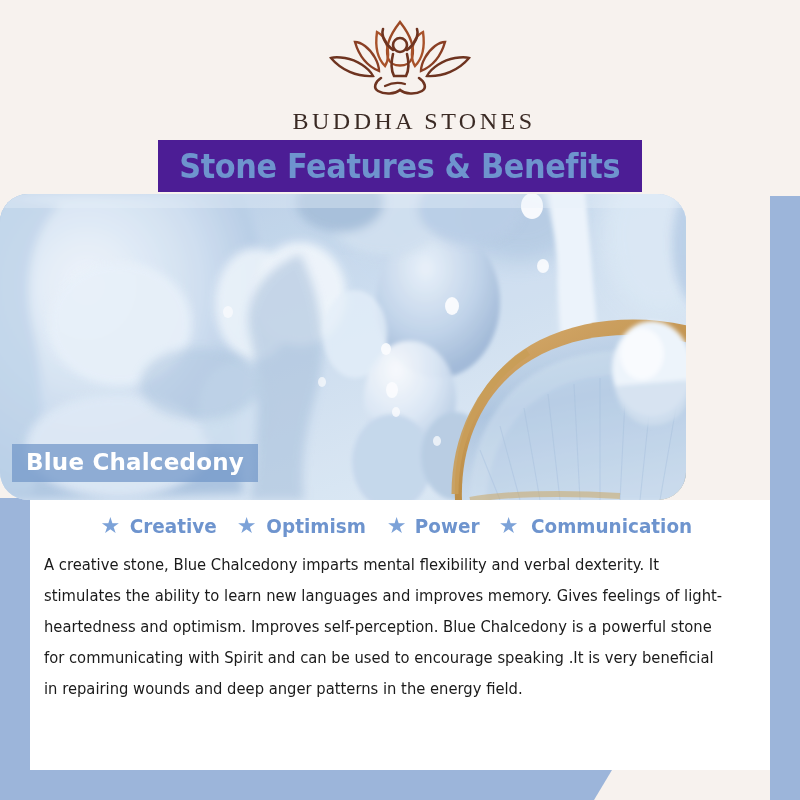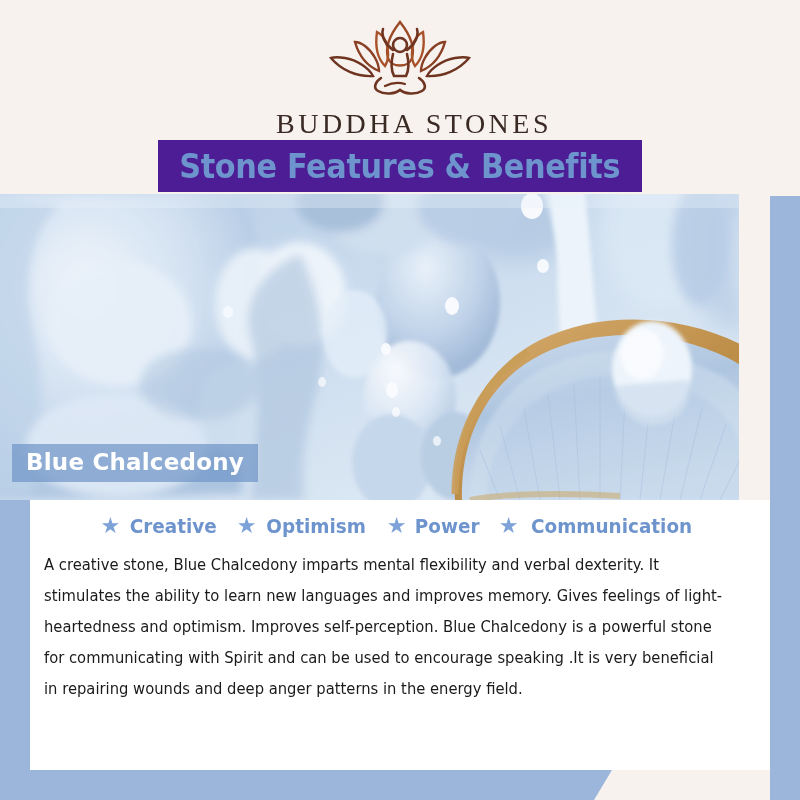--- a/index.html
+++ b/index.html
@@ -39,44 +39,45 @@
     background:#f7f2ee; z-index:2;
   }
   .logo-wrap {
     position:absolute; top:16px; left:0; width:800px;
     display:flex; flex-direction:column; align-items:center;
   }
   .logo-mark { width:170px; height:88px; }
   .logo-word {
     margin-top:4px;
     font-family:"Liberation Serif", serif;
-    font-size:28px; letter-spacing:3.5px;
+    font-size:24px; letter-spacing:3.5px;
     color:#3a2a24; font-weight:400;margin-left:28px;
   }
 
   .title-banner {
     position:absolute; top:140px; left:158px; width:484px; height:52px;
     background:#4c1d95;
     display:flex; align-items:center; justify-content:center;
     z-index:3;
   }
   .title-banner .title-text {
     font-family:"DejaVu Sans", sans-serif;
     font-size:33px; font-weight:bold;
     color:#6e94ce;
     letter-spacing:-0.4px;
     transform:scaleX(0.92);
     white-space:nowrap;
   }
 
   
   .photo {
-    position:absolute; top:194px; left:0; width:739px; height:306px;
+    position:absolute; top:194px; left:0; width:686px; height:306px;
     overflow:hidden; z-index:2;
     background:linear-gradient(160deg,#b9cfe6 0%,#cfe0ef 35%,#dce9f4 65%,#c6d8ea 100%);
+    border-radius:28px;
   }
   .photo svg { display:block; width:800px; height:306px; }
 
   .stone-label {
     position:absolute; left:12px; bottom:18px;
     background:rgba(112,150,200,0.72);
     padding:5px 14px 7px 14px;
     z-index:4;
   }
   .stone-label span {

